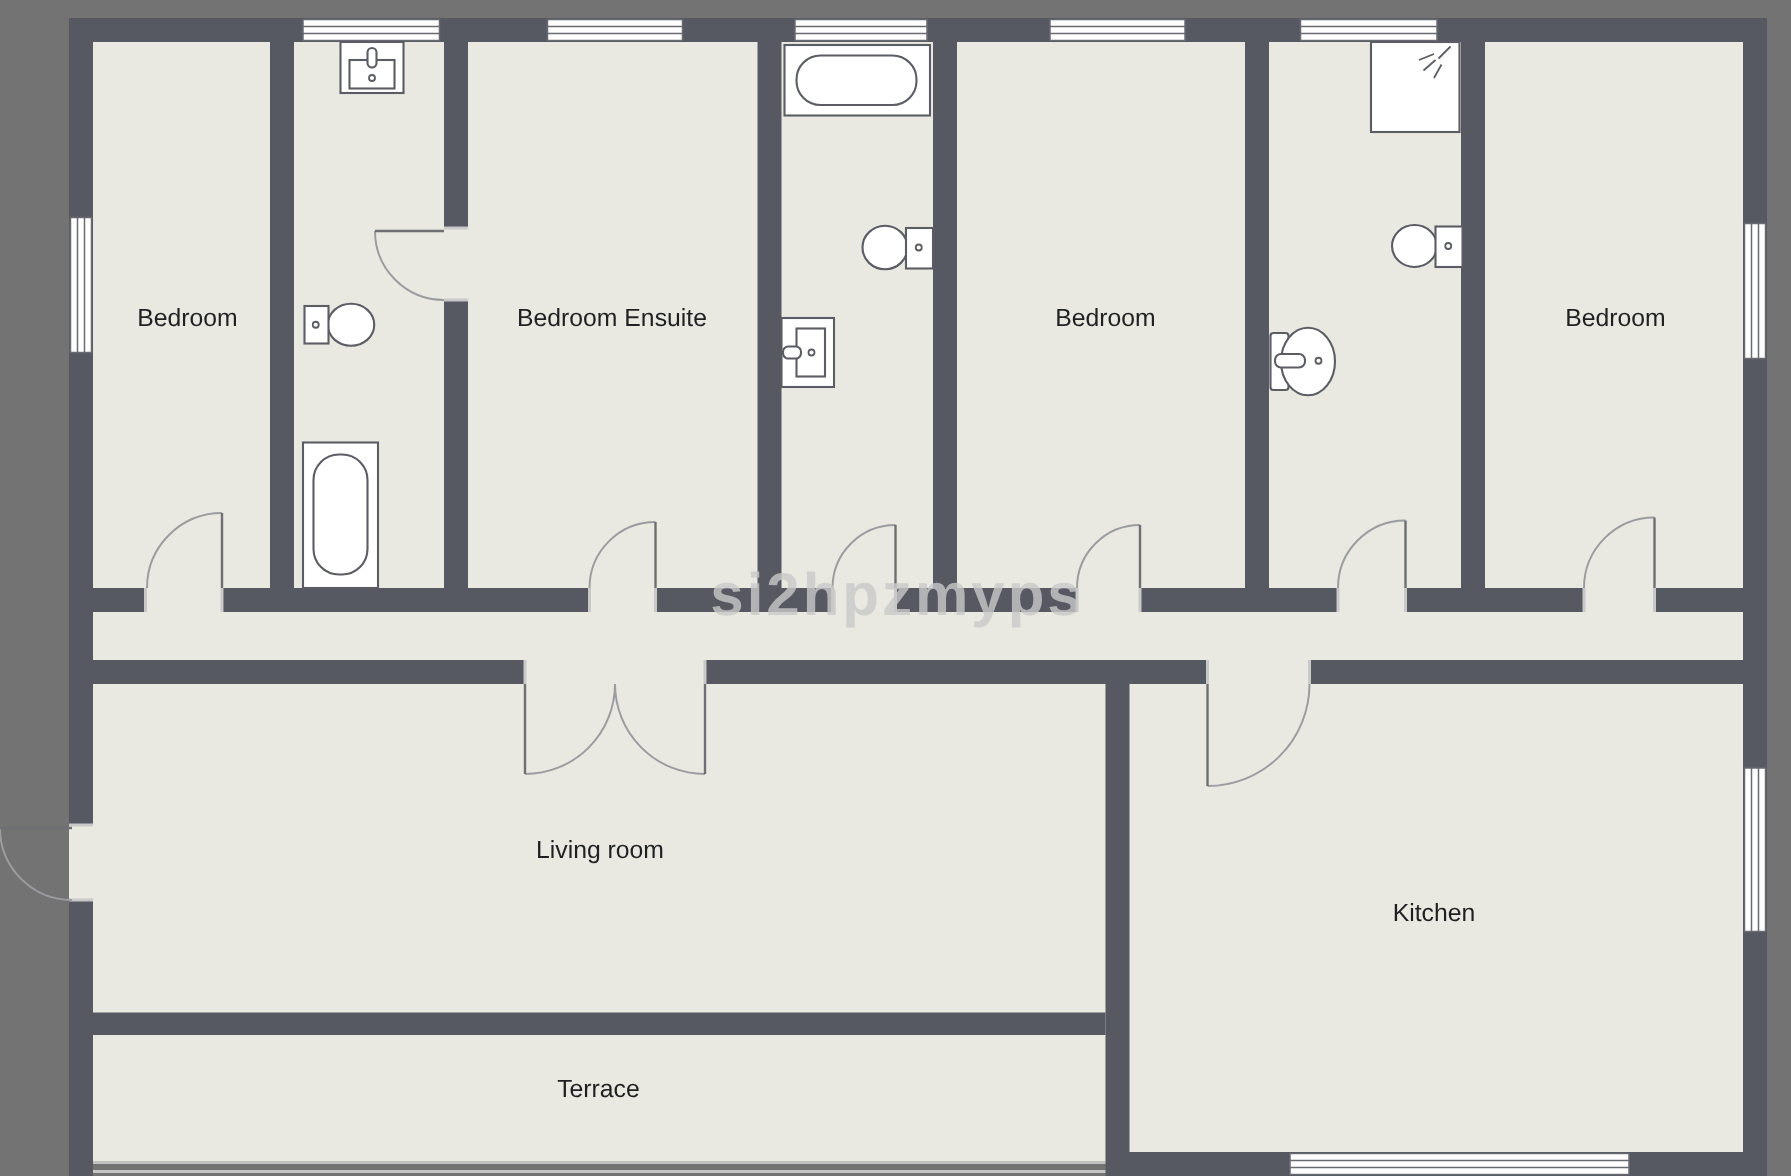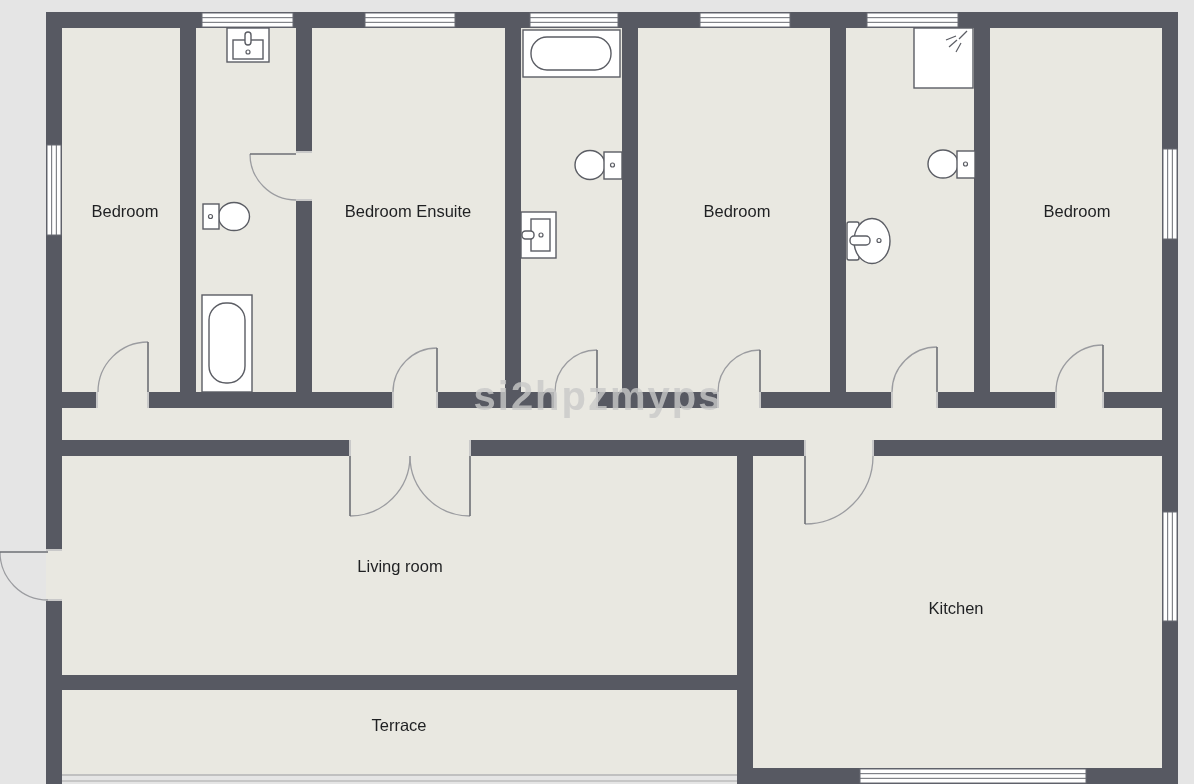--- a/index.html
+++ b/index.html
@@ -1,16 +1,16 @@
 <!DOCTYPE html>
 <html><head>
 <meta charset="utf-8">
 <style>
   html,body{margin:0;padding:0;background:#ffffff;}
-  #stage{position:relative;width:1194px;height:784px;background:#e5e5e5;overflow:hidden;
+  #stage{position:relative;width:1194px;height:784px;background:#737373;overflow:hidden;
          font-family:"Liberation Sans", sans-serif;}
   svg{display:block}
   text{font-family:"Liberation Sans", sans-serif;}
 </style>
 </head>
 <body>
 
 <div id="stage">
   <svg id="plan-svg" xmlns="http://www.w3.org/2000/svg" width="1194" height="784" viewBox="0 0 1194 784">
       <rect x="62" y="28" width="1100" height="748" fill="#e9e8e1"></rect>

